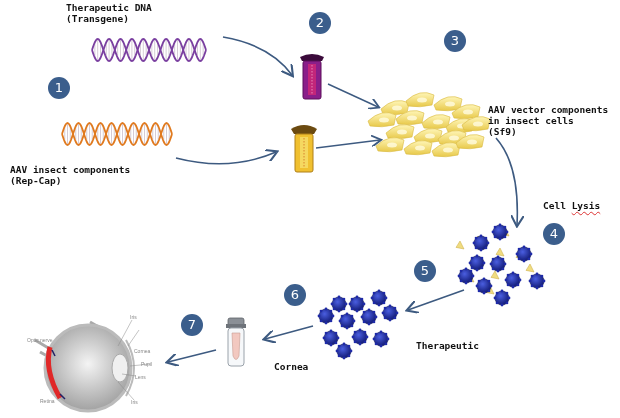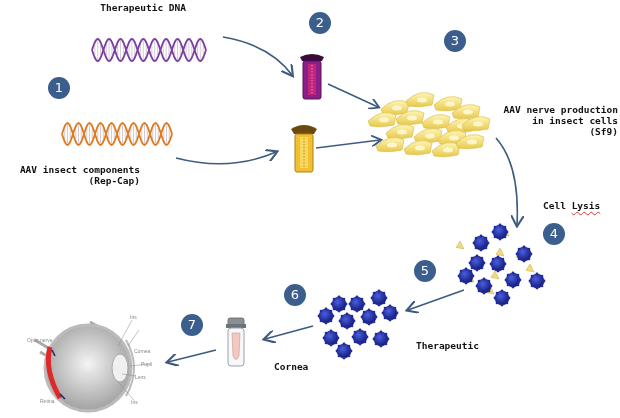--- a/index.html
+++ b/index.html
@@ -1,17 +1,17 @@
 <!DOCTYPE html>
 <html><head>
 <meta charset="utf-8">
 <style>
   html, body { margin:0; padding:0; background:#ffffff; }
   body { width:620px; height:418px; position:relative; overflow:hidden; font-family:"DejaVu Sans Mono","Liberation Mono",monospace; }
-  .label { position:absolute; font-family:"DejaVu Sans Mono","Liberation Mono",monospace; font-weight:bold; font-size:9.5px; color:#111; text-align:right; line-height:11px; white-space:nowrap; }
+  .label { position:absolute; font-family:"DejaVu Sans Mono","Liberation Mono",monospace; font-weight:bold; font-size:9.5px; color:#111; text-align:left; line-height:11px; white-space:nowrap; }
   .badge { position:absolute; width:22px; height:22px; border-radius:50%; background:#3b5e8c; color:#fff; font-family:"DejaVu Sans","Liberation Sans",sans-serif; font-size:13px; line-height:22px; text-align:center; }
   .eye-lbl { position:absolute; font-family:"Liberation Sans",sans-serif; font-size:5px; color:#888; }
   svg { position:absolute; left:0; top:0; }
   .squiggle { text-decoration: underline wavy #d33; text-decoration-thickness:1px; text-underline-offset:2px; }
 </style>
 </head>
 <body>
 
 <svg width="620" height="418" viewBox="0 0 620 418">
   <defs>
@@ -407,27 +407,28 @@
     <line x1="132" y1="320" x2="118" y2="346" stroke="#888" stroke-width="0.5"></line>
     <line x1="139" y1="330" x2="128" y2="346" stroke="#888" stroke-width="0.5"></line>
     <line x1="150" y1="364" x2="130" y2="366" stroke="#888" stroke-width="0.5"></line>
     <line x1="136" y1="376" x2="122" y2="374" stroke="#888" stroke-width="0.5"></line>
     <line x1="134" y1="400" x2="118" y2="382" stroke="#888" stroke-width="0.5"></line>
   </g>
 </svg>
 
 <div class="label" style="left:66px;top:2px;width:120px;">
   <div>Therapeutic DNA</div>
+  <div>(Transgene)</div>
 </div>
 <div class="label" style="left:10px;top:164px;width:130px;">
   <div>AAV insect components</div>
   <div>(Rep-Cap)</div>
 </div>
 <div class="label" style="left:488px;top:104px;width:130px;">
-  <div>AAV nerve production</div>
+  <div>AAV vector components</div>
   <div>in insect cells</div>
   <div>(Sf9)</div>
 </div>
 <div class="label" style="left:543px;top:200px;">
   <span>Cell</span>
   <span class="squiggle">Lysis</span>
 </div>
 <div class="label" style="left:416px;top:340px;">Therapeutic</div>
 <div class="label" style="left:274px;top:361px;">Cornea</div>
 

